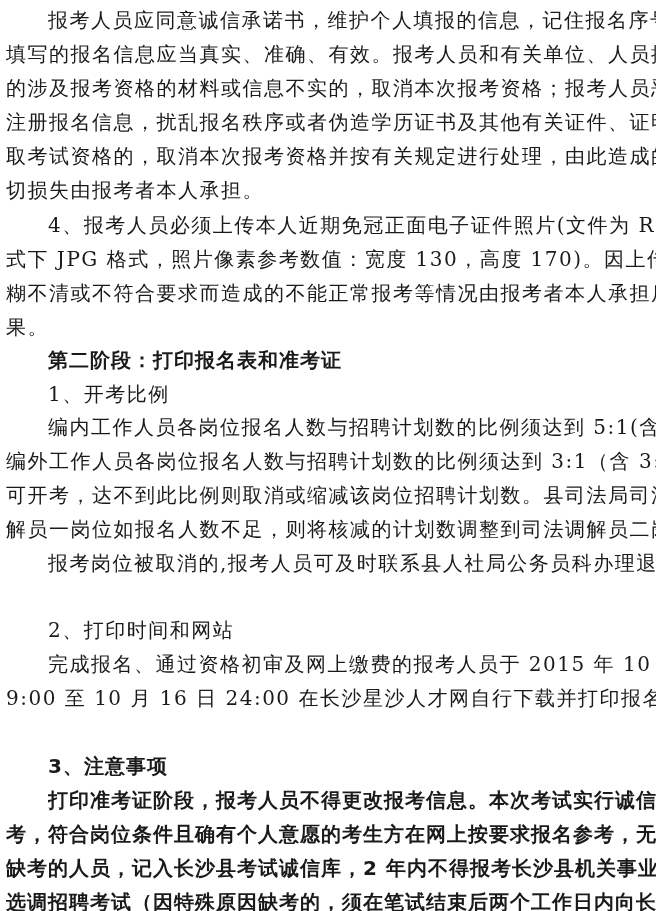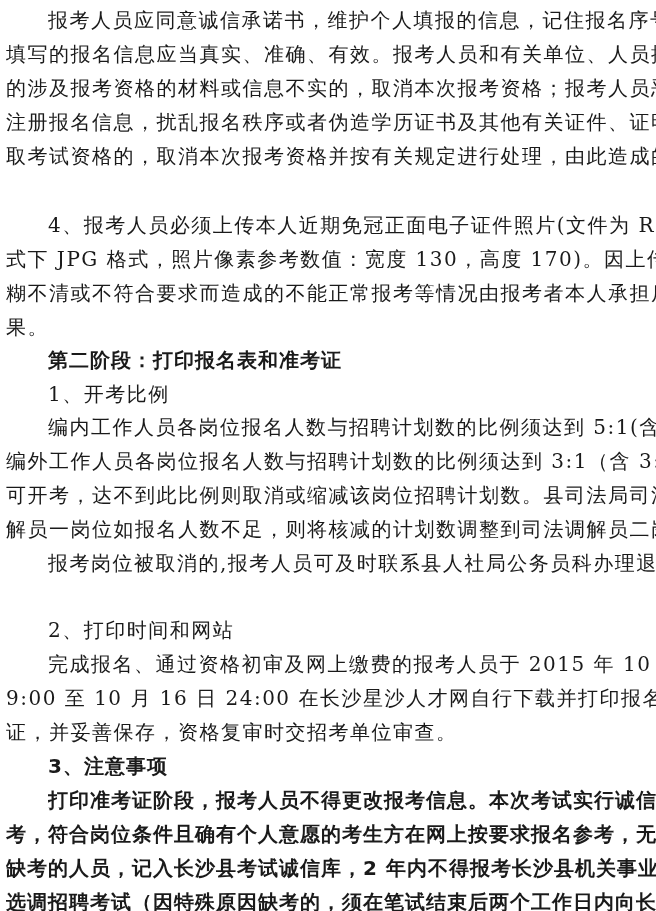--- a/index.html
+++ b/index.html
@@ -20,37 +20,37 @@
 </style>
 </head>
 <body>
 
 <div class="page">
   <div class="line indent" style="top:6px">报考人员应同意诚信承诺书，维护个人填报的信息，记住报名序号。</div>
   <div class="line" style="top:40px">填写的报名信息应当真实、准确、有效。报考人员和有关单位、人员提供</div>
   <div class="line" style="top:74px">的涉及报考资格的材料或信息不实的，取消本次报考资格；报考人员恶意</div>
   <div class="line" style="top:108px">注册报名信息，扰乱报名秩序或者伪造学历证书及其他有关证件、证明骗</div>
   <div class="line" style="top:142px">取考试资格的，取消本次报考资格并按有关规定进行处理，由此造成的一</div>
+  <div class="line" style="top:176px">切损失由报考者本人承担。</div>
 
   <div class="line indent" style="top:211px">4、报考人员必须上传本人近期免冠正面电子证件照片(文件为 RGB 模</div>
   <div class="line" style="top:245px">式下 JPG 格式，照片像素参考数值：宽度 130，高度 170)。因上传照片模</div>
   <div class="line" style="top:279px">糊不清或不符合要求而造成的不能正常报考等情况由报考者本人承担后</div>
   <div class="line" style="top:313px">果。</div>
 
   <div class="line indent bold" style="top:346px">第二阶段：打印报名表和准考证</div>
   <div class="line indent" style="top:380px">1、开考比例</div>
   <div class="line indent" style="top:413px">编内工作人员各岗位报名人数与招聘计划数的比例须达到 5:1(含 5:1),</div>
   <div class="line" style="top:447px">编外工作人员各岗位报名人数与招聘计划数的比例须达到 3:1（含 3:1）方</div>
   <div class="line" style="top:481px">可开考，达不到此比例则取消或缩减该岗位招聘计划数。县司法局司法调</div>
   <div class="line" style="top:515px">解员一岗位如报名人数不足，则将核减的计划数调整到司法调解员二岗位。</div>
   <div class="line indent" style="top:549px">报考岗位被取消的,报考人员可及时联系县人社局公务员科办理退费</div>
 
   <div class="line indent" style="top:616px">2、打印时间和网站</div>
   <div class="line indent" style="top:650px">完成报名、通过资格初审及网上缴费的报考人员于 2015 年 10 月 14 日</div>
   <div class="line" style="top:684px">9:00 至 10 月 16 日 24:00 在长沙星沙人才网自行下载并打印报名表和准考</div>
-  <div class="line" style="top:718px">证，并妥善保存，资格复审时交招考单位审查。</div>
 
   <div class="line indent bold" style="top:752px">3、注意事项</div>
   <div class="line indent bold" style="top:786px">打印准考证阶段，报考人员不得更改报考信息。本次考试实行诚信报</div>
   <div class="line bold" style="top:820px">考，符合岗位条件且确有个人意愿的考生方在网上按要求报名参考，无故</div>
   <div class="line bold" style="top:854px">缺考的人员，记入长沙县考试诚信库，2 年内不得报考长沙县机关事业单位</div>
   <div class="line bold" style="top:888px">选调招聘考试（因特殊原因缺考的，须在笔试结束后两个工作日内向长沙</div>
 </div>
 
 </body></html>

